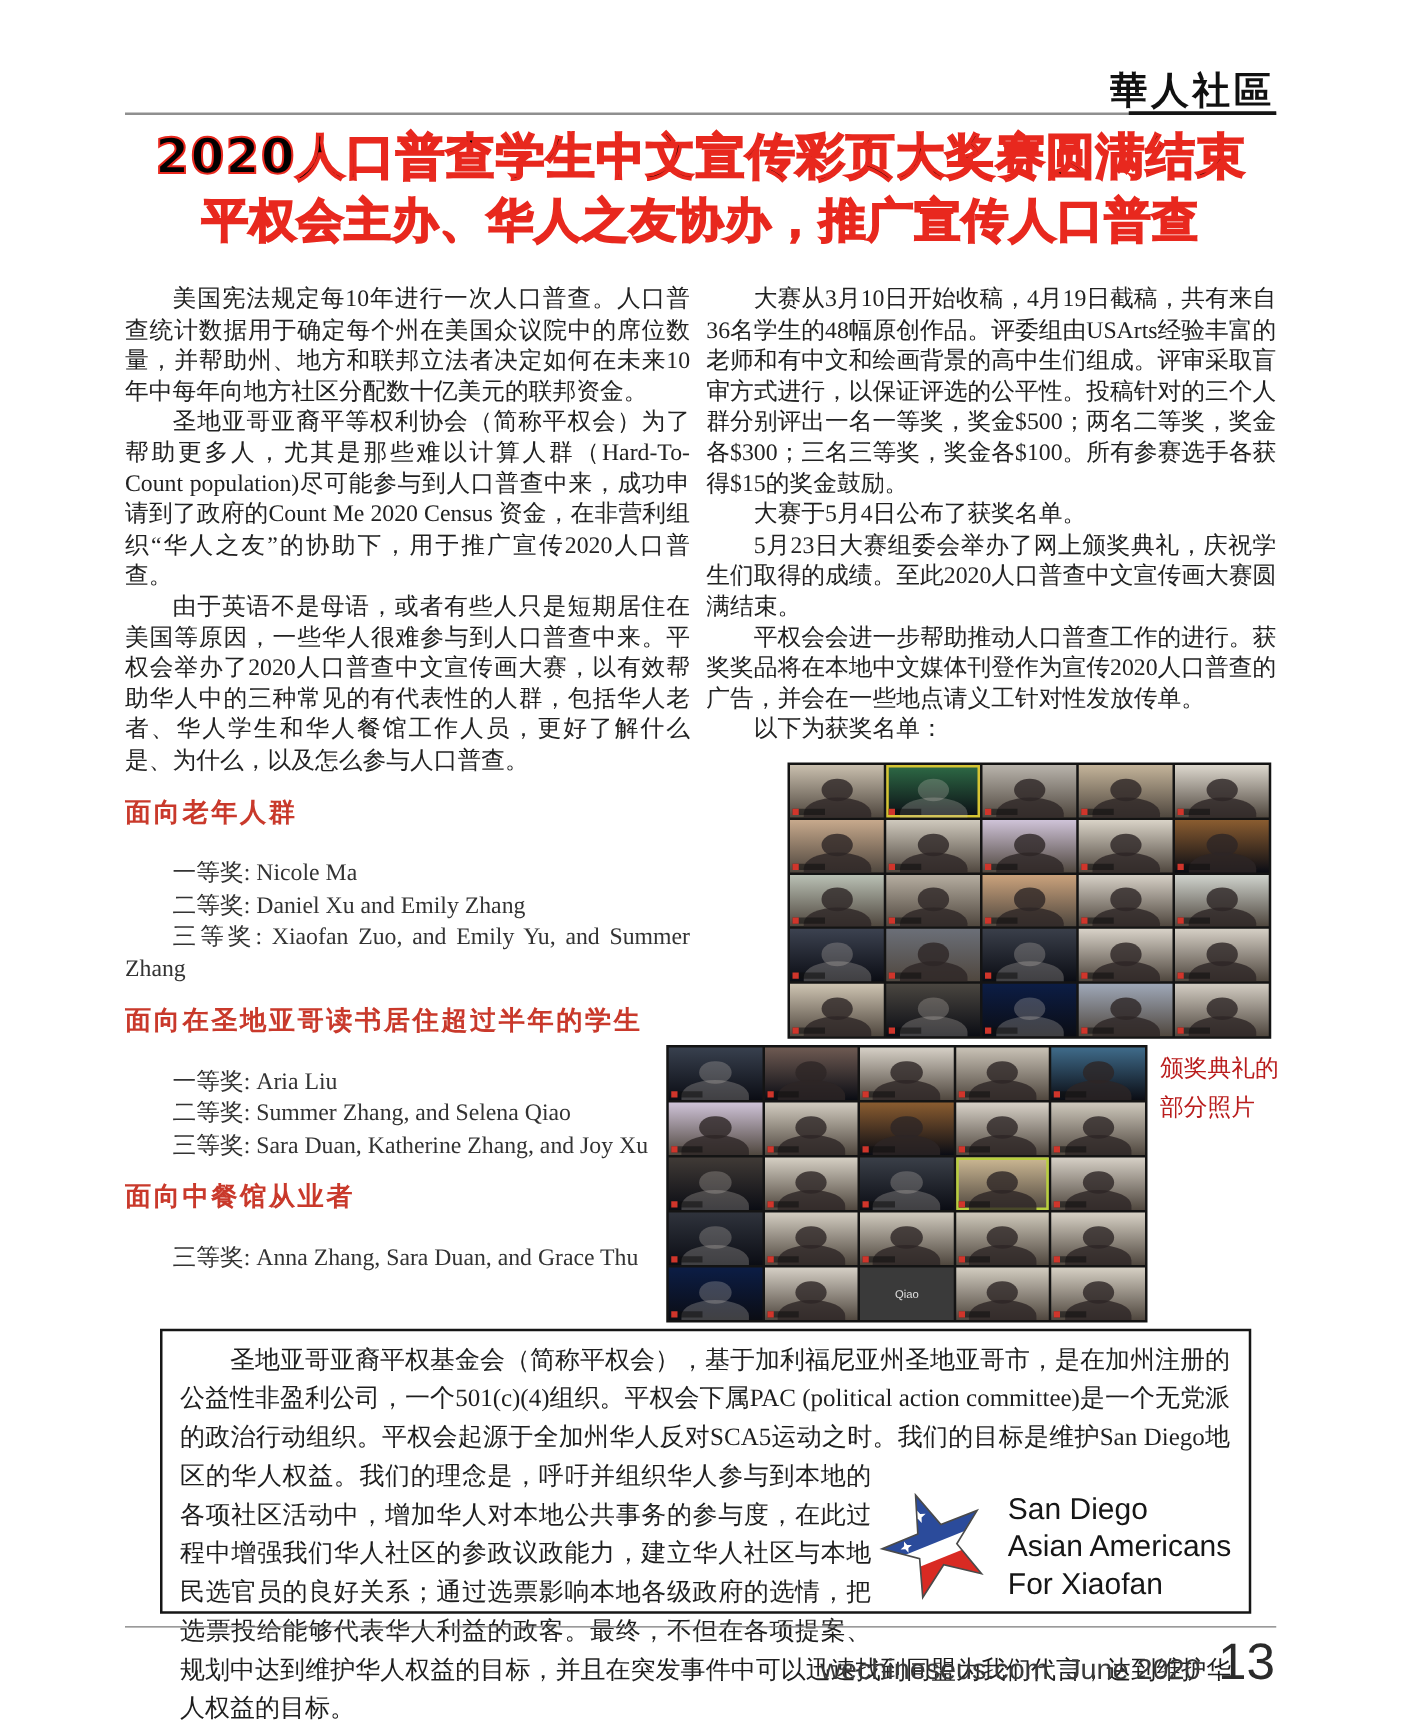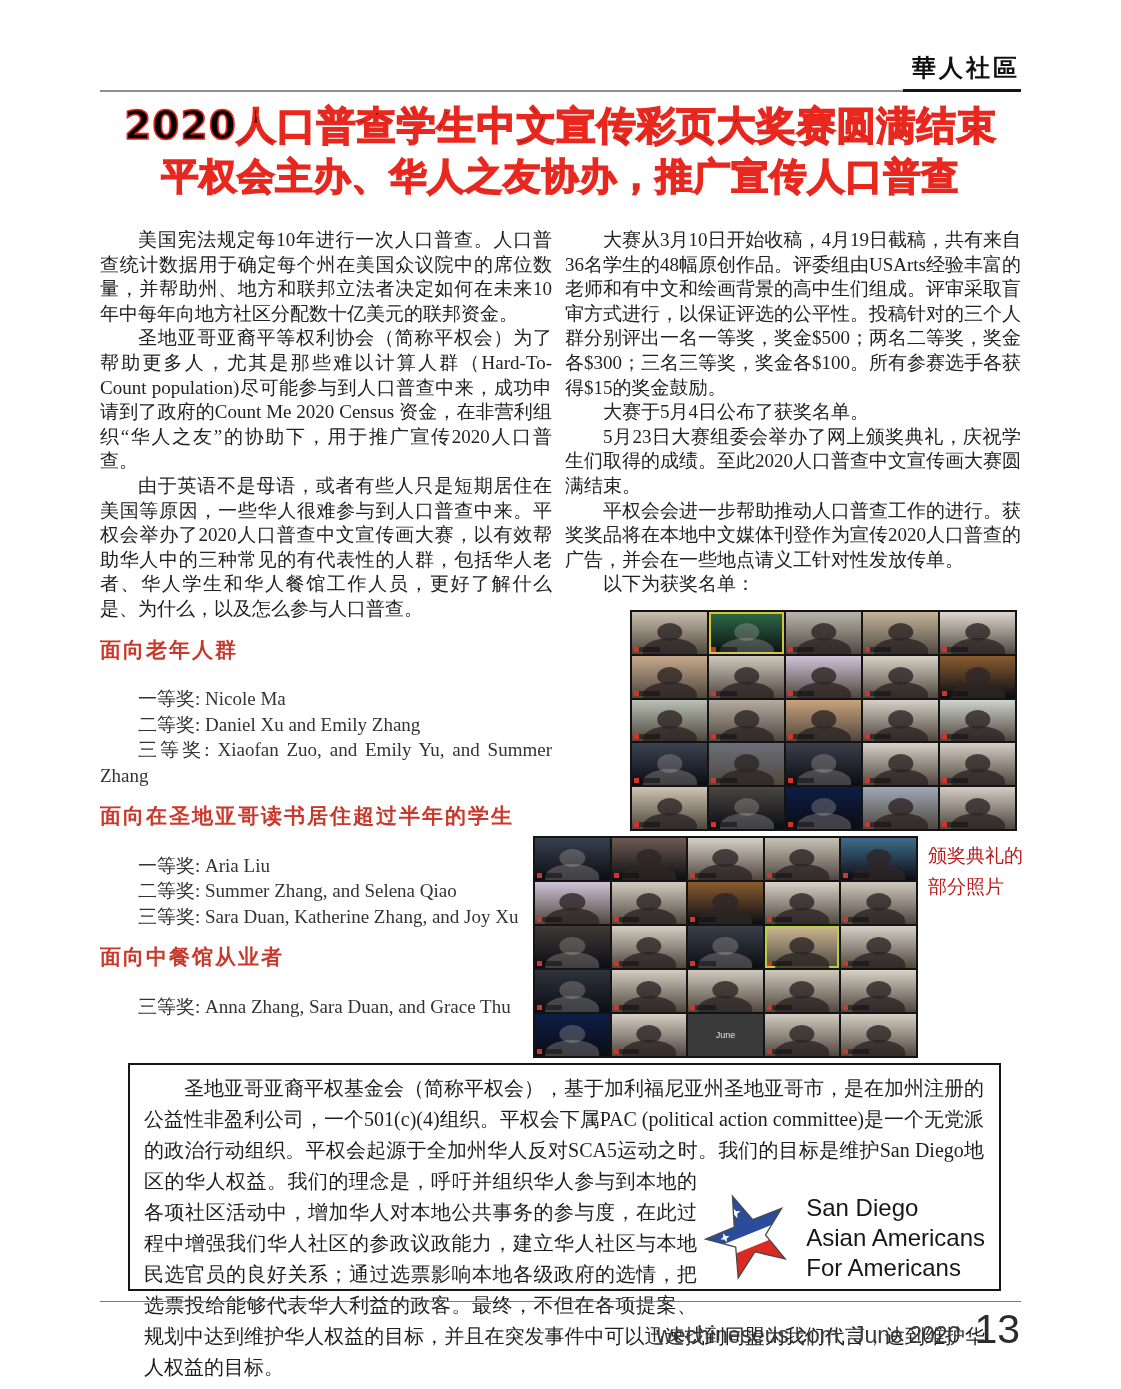--- a/index.html
+++ b/index.html
@@ -2,21 +2,21 @@
 <html><head>
 <meta charset="utf-8">
 <style>
   html,body{margin:0;padding:0;background:#ffffff;}
   .page{
     position:relative;width:1121px;height:1389px;background:#ffffff;
     font-family:"Liberation Serif","DejaVu Serif",serif;color:#1c1c1c;overflow:hidden;
   }
   
   .section-label{
-    position:absolute;top:52px;right:101px;font-size:24px;font-weight:bold;
+    position:absolute;top:52px;right:101px;font-size:30px;font-weight:bold;
     letter-spacing:3px;color:#111;font-family:"Liberation Serif","DejaVu Serif",serif;
   }
   .header-rule{position:absolute;left:100px;right:100px;top:90px;height:2px;background:#8f8f8f;}
   .header-rule-dark{position:absolute;right:100px;top:89px;width:118px;height:3px;background:#151515;}
   
   .title-wrap{position:absolute;left:100px;right:100px;top:100px;text-align:center;
     font-family:"DejaVu Sans","Liberation Sans",sans-serif;font-weight:900;color:#e8281e;}
   .title-line1{font-size:39px;letter-spacing:1px;-webkit-text-stroke:1.6px #e8281e;line-height:52px;}
   .title-line2{font-size:37px;letter-spacing:1px;-webkit-text-stroke:1.6px #e8281e;line-height:50px;}
   
@@ -395,21 +395,21 @@
         <div class="cell-tag"></div>
         <div class="cell-mute"></div>
       </div>
       <div class="zoom-cell" style="background: linear-gradient(rgb(213, 207, 197), rgba(90, 80, 70, 0.85));">
         <div class="sil-head" style="background: rgba(45, 38, 38, 0.8);"></div>
         <div class="sil-body" style="background: rgba(45, 38, 38, 0.8);"></div>
         <div class="cell-tag"></div>
         <div class="cell-mute"></div>
       </div>
       <div class="zoom-cell" style="background: rgb(58, 58, 58);">
-        <div class="cell-name">June</div>
+        <div class="cell-name">Qiao</div>
       </div>
       <div class="zoom-cell" style="background: linear-gradient(rgb(210, 204, 192), rgba(90, 80, 70, 0.85));">
         <div class="sil-head" style="background: rgba(45, 38, 38, 0.8);"></div>
         <div class="sil-body" style="background: rgba(45, 38, 38, 0.8);"></div>
         <div class="cell-tag"></div>
         <div class="cell-mute"></div>
       </div>
       <div class="zoom-cell" style="background: linear-gradient(rgb(214, 208, 196), rgba(90, 80, 70, 0.85));">
         <div class="sil-head" style="background: rgba(45, 38, 38, 0.8);"></div>
         <div class="sil-body" style="background: rgba(45, 38, 38, 0.8);"></div>
@@ -439,21 +439,21 @@
             <rect x="-60" y="12" width="120" height="60" id="star-red-zone" fill="#d92a23"></rect>
             <path d="M-4,-34 l1.6,4.4 4.4,1.6 -4.4,1.6 -1.6,4.4 -1.6,-4.4 -4.4,-1.6 4.4,-1.6 Z" fill="#ffffff"></path>
             <path d="M-24,-13 l1.4,3.8 3.8,1.4 -3.8,1.4 -1.4,3.8 -1.4,-3.8 -3.8,-1.4 3.8,-1.4 Z" fill="#ffffff"></path>
           </g>
         </g>
         <path d="M0,-46 L10.6,-14.6 L43.7,-14.2 L17.1,5.6 L27,37.2 L0,18 L-27,37.2 L-17.1,5.6 L-43.7,-14.2 L-10.6,-14.6 Z" transform="translate(55,54) rotate(-22)" fill="none" stroke="#4a4a4a" stroke-width="1.4"></path>
       </svg>
       <div class="logo-text">
         <div>San Diego</div>
         <div>Asian Americans</div>
-        <div>For Americans</div>
+        <div>For Xiaofan</div>
       </div>
     </div>
     <p>圣地亚哥亚裔平权基金会（简称平权会），基于加利福尼亚州圣地亚哥市，是在加州注册的公益性非盈利公司，一个501(c)(4)组织。平权会下属PAC (political action committee)是一个无党派的政治行动组织。平权会起源于全加州华人反对SCA5运动之时。我们的目标是维护San Diego地区的华人权益。我们的理念是，呼吁并组织华人参与到本地的各项社区活动中，增加华人对本地公共事务的参与度，在此过程中增强我们华人社区的参政议政能力，建立华人社区与本地民选官员的良好关系；通过选票影响本地各级政府的选情，把选票投给能够代表华人利益的政客。最终，不但在各项提案、规划中达到维护华人权益的目标，并且在突发事件中可以迅速找到同盟为我们代言，达到维护华人权益的目标。</p>
   </div>
 
   <div class="footer-rule"></div>
   <div class="footer">
     <span class="footer-site">wechineseus.com</span>
     <span class="footer-date">June 2020</span>
     <span class="footer-page">13</span>

